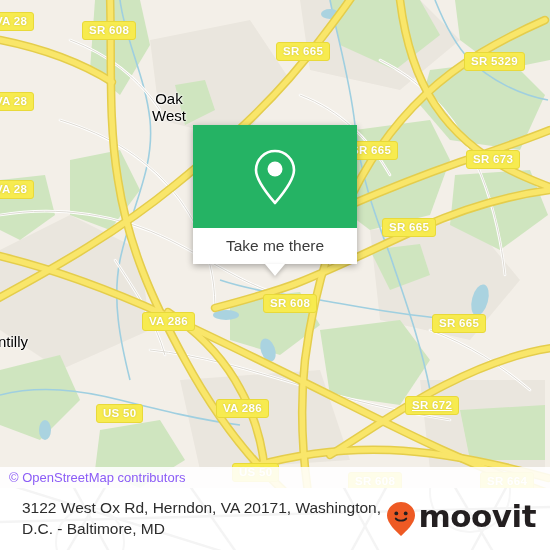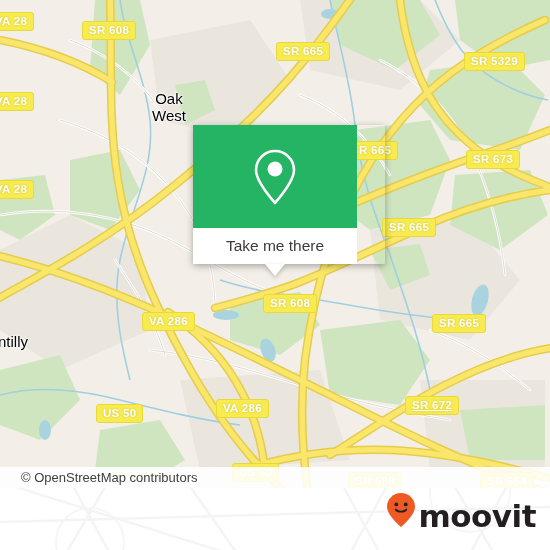--- a/index.html
+++ b/index.html
@@ -67,35 +67,35 @@
   .place-label.two-line { text-align: center; }
 
   
   #attribution {
     position: absolute;
     left: 0;
     bottom: 0;
     width: 550px;
     height: 21px;
     background: rgba(255,255,255,0.88);
-    color: #404040;
+    color: #8b5cf6;
     font-size: 13px;
     line-height: 21px;
-    padding-left: 21px;
+    padding-left: 9px;
     box-sizing: border-box;
     font-family: "Liberation Sans", sans-serif;
     white-space: nowrap;
   }
 
   
   #callout {
     position: absolute;
     left: 193px;
     top: 125px;
-    width: 192px;
+    width: 164px;
     box-shadow: 0 2px 7px rgba(0,0,0,0.32);
     border-radius: 1px;
     overflow: visible;
     z-index: 20;
   }
   #callout-green {
     width: 164px;
     height: 103px;
     background: #25b364;
     display: flex;
@@ -149,23 +149,23 @@
     top: 9px;
     width: 380px;
     color: #2c2c2c;
     font-size: 15.5px;
     line-height: 21px;
     font-family: "Liberation Sans", sans-serif;
   }
   #brand-logo {
     position: absolute;
     right: 14px;
-    top: 4px;
+    top: 13px;
     display: flex;
-    align-items: flex-end;
+    align-items: flex-start;
     gap: 2px;
   }
   #brand-wordmark {
     color: #231f20;
     font-size: 31px;
     line-height: 31px;
     font-family: "DejaVu Sans", sans-serif;
     font-weight: bold;
     letter-spacing: -0.5px;
   }
@@ -336,20 +336,22 @@
         <path d="M0,60 L550,45"></path>
         <path d="M0,20 L240,95"></path>
       </g>
       <g stroke="#f6f6f6" stroke-width="2" fill="none">
         <circle cx="470" cy="30" r="40"></circle>
         <circle cx="90" cy="80" r="34"></circle>
       </g>
     </svg>
 
     <div id="address-text">
+      <div>3122 West Ox Rd, Herndon, VA 20171, Washington,</div>
+      <div>D.C. - Baltimore, MD</div>
     </div>
 
     <div id="brand-logo">
       <span>
         <svg width="30" height="36" viewBox="0 0 30 36">
           <path d="M15 1 C7.3 1 1 7.1 1 14.6 C1 22.4 10.5 31 15 35 C19.5 31 29 22.4 29 14.6 C29 7.1 22.7 1 15 1 Z" fill="#ee5a24"></path>
           <circle cx="10.3" cy="12.4" r="1.9" fill="#231f20"></circle>
           <circle cx="19.7" cy="12.4" r="1.9" fill="#231f20"></circle>
           <path d="M9.8 17.6 C11.6 20.3 18.4 20.3 20.2 17.6" fill="none" stroke="#231f20" stroke-width="1.9" stroke-linecap="round"></path>
         </svg>

